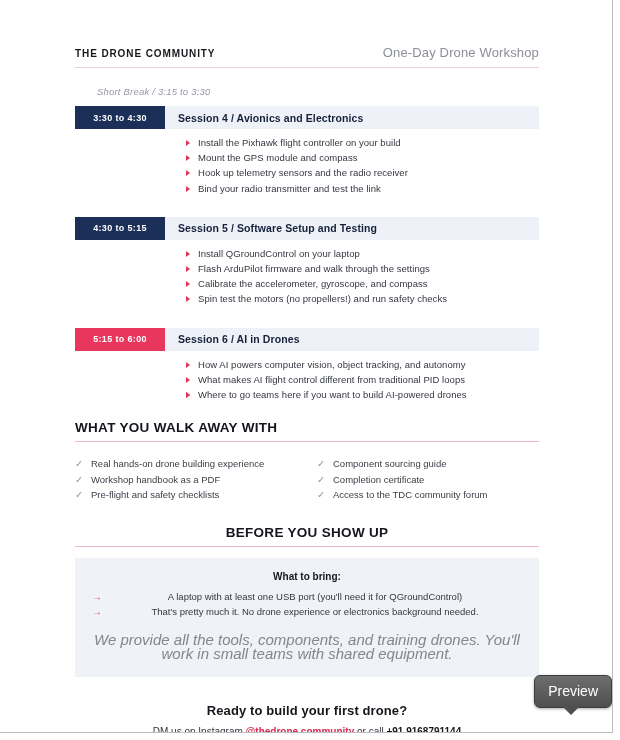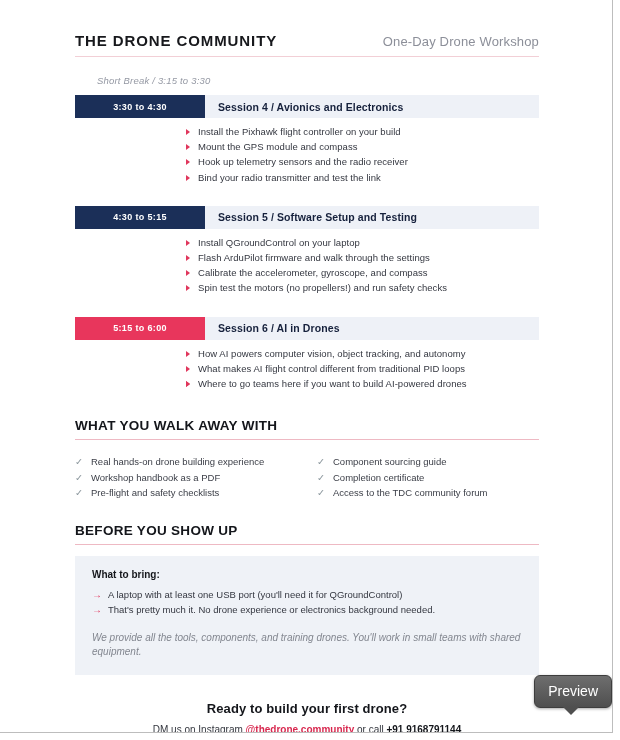--- a/index.html
+++ b/index.html
@@ -34,24 +34,25 @@
 
   
   .doc-header {
     display: flex;
     align-items: baseline;
     justify-content: space-between;
     padding-bottom: 7px;
     border-bottom: 1px solid #f2cfd6;
   }
   .brand {
-    font-size: 15px;
+    font-size: 10px;
     font-weight: bold;
     letter-spacing: 0.9px;
     color: #17181c;
+    margin-top: 16px;
   }
   .header-right {
     font-size: 13px;
     color: #8c8f99;
     letter-spacing: 0.15px;
   }
 
   
   .break-note {
     margin-top: 18px;
@@ -66,21 +67,21 @@
   
   .session {
     margin-top: 9px;
   }
   .session-head {
     display: flex;
     align-items: stretch;
     height: 23px;
   }
   .time-badge {
-    width: 130px;
+    width: 90px;
     display: flex;
     align-items: center;
     justify-content: center;
     font-size: 9px;
     font-weight: bold;
     color: #ffffff;
     letter-spacing: 0.35px;
     box-sizing: border-box;
   }
   .time-badge.navy { background: #1b2f58; }
@@ -119,21 +120,21 @@
     left: 3px;
     top: 5px;
     width: 0;
     height: 0;
     border-top: 3px solid transparent;
     border-bottom: 3px solid transparent;
     border-left: 4.5px solid #e0365c;
   }
 
   
-  .section-block { margin-top: 27px; }
+  .section-block { margin-top: 18px; }
   .section-title {
     font-size: 13.5px;
     font-weight: bold;
     color: #14161b;
     letter-spacing: 0.3px;
     margin: 0 0 6px 0;
   }
   .section-rule {
     height: 1px;
     background: #eeb9c3;
@@ -197,21 +198,21 @@
   .bring-list li .arrow-icon {
     position: absolute;
     left: 0;
     top: 0;
     color: #e0365c;
     font-size: 10px;
     line-height: 15.5px;
   }
   .bring-note {
     margin-top: 13px;
-    font-size: 10px;
+    font-size: 15px;
     font-style: italic;
     color: #82868f;
     line-height: 14.5px;
   }
 
   
   .cta {
     margin-top: 26px;
     text-align: center;
   }
@@ -335,21 +336,21 @@
         <div class="takeaway-col">
           <ul class="takeaway-list">
             <li><span class="check-icon">✓</span><span>Component sourcing guide</span></li>
             <li><span class="check-icon">✓</span><span>Completion certificate</span></li>
             <li><span class="check-icon">✓</span><span>Access to the TDC community forum</span></li>
           </ul>
         </div>
       </div>
     </div>
 
-    <div class="section-block" style="margin-top:22px;">
+    <div class="section-block" style="margin-top:22px;text-align:center;">
       <div class="section-title">BEFORE YOU SHOW UP</div>
       <div class="section-rule" style="margin-bottom:11px;"></div>
       <div class="bring-box">
         <div class="bring-title">What to bring:</div>
         <ul class="bring-list">
           <li><span class="arrow-icon">→</span><span>A laptop with at least one USB port (you'll need it for QGroundControl)</span></li>
           <li><span class="arrow-icon">→</span><span>That's pretty much it. No drone experience or electronics background needed.</span></li>
         </ul>
         <div class="bring-note">We provide all the tools, components, and training drones. You'll work in small teams with shared equipment.</div>
       </div>

